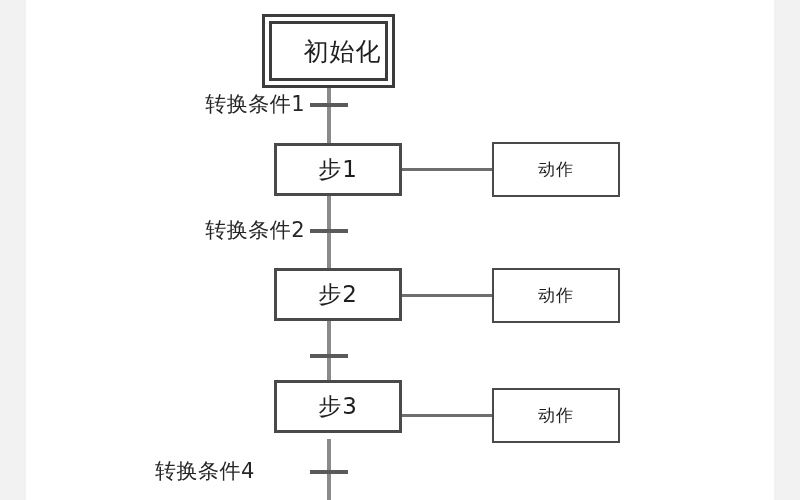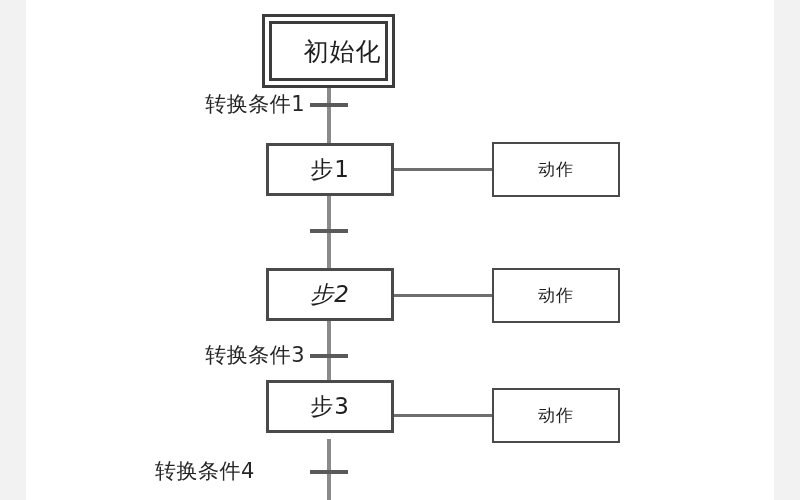--- a/index.html
+++ b/index.html
@@ -86,20 +86,21 @@
 
   
   .step-box {
     position: absolute;
     border: 3px solid #4a4a4a;
     background: #ffffff;
     box-sizing: border-box;
     display: flex;
     align-items: center;
     justify-content: center;
+    margin-left: 8px;
   }
   .step-text {
     font-size: 23px;
     color: #1f1f1f;
     line-height: 1;
     letter-spacing: 1px;
   }
 
   
   .action-box {
@@ -151,31 +152,31 @@
   <div class="cross-bar" style="left:310px; top:103px; width:38px;"></div>
 
   <div class="action-link" style="left:392px; top:168px; width:102px;"></div>
   <div class="step-box" style="left:266px; top:143px; width:128px; height:53px;">
     <span class="step-text">步1</span>
   </div>
   <div class="action-box" style="left:492px; top:142px; width:128px; height:55px;">
     <span class="action-text">动作</span>
   </div>
 
+  <div class="cond-label" style="left:105px; top:220px; width:200px;">转换条件2</div>
   <div class="cross-bar" style="left:310px; top:229px; width:38px;"></div>
 
   <div class="action-link" style="left:392px; top:294px; width:102px;"></div>
-  <div class="step-box" style="left:266px; top:268px; width:128px; height:53px;font-style:italic;">
+  <div class="step-box" style="left:266px; top:268px; width:128px; height:53px;">
     <span class="step-text">步2</span>
   </div>
   <div class="action-box" style="left:492px; top:268px; width:128px; height:55px;">
     <span class="action-text">动作</span>
   </div>
 
-  <div class="cond-label" style="left:105px; top:345px; width:200px;">转换条件3</div>
   <div class="cross-bar" style="left:310px; top:354px; width:38px;"></div>
 
   <div class="action-link" style="left:392px; top:414px; width:102px;"></div>
   <div class="step-box" style="left:266px; top:380px; width:128px; height:53px;">
     <span class="step-text">步3</span>
   </div>
   <div class="action-box" style="left:492px; top:388px; width:128px; height:55px;">
     <span class="action-text">动作</span>
   </div>
 

